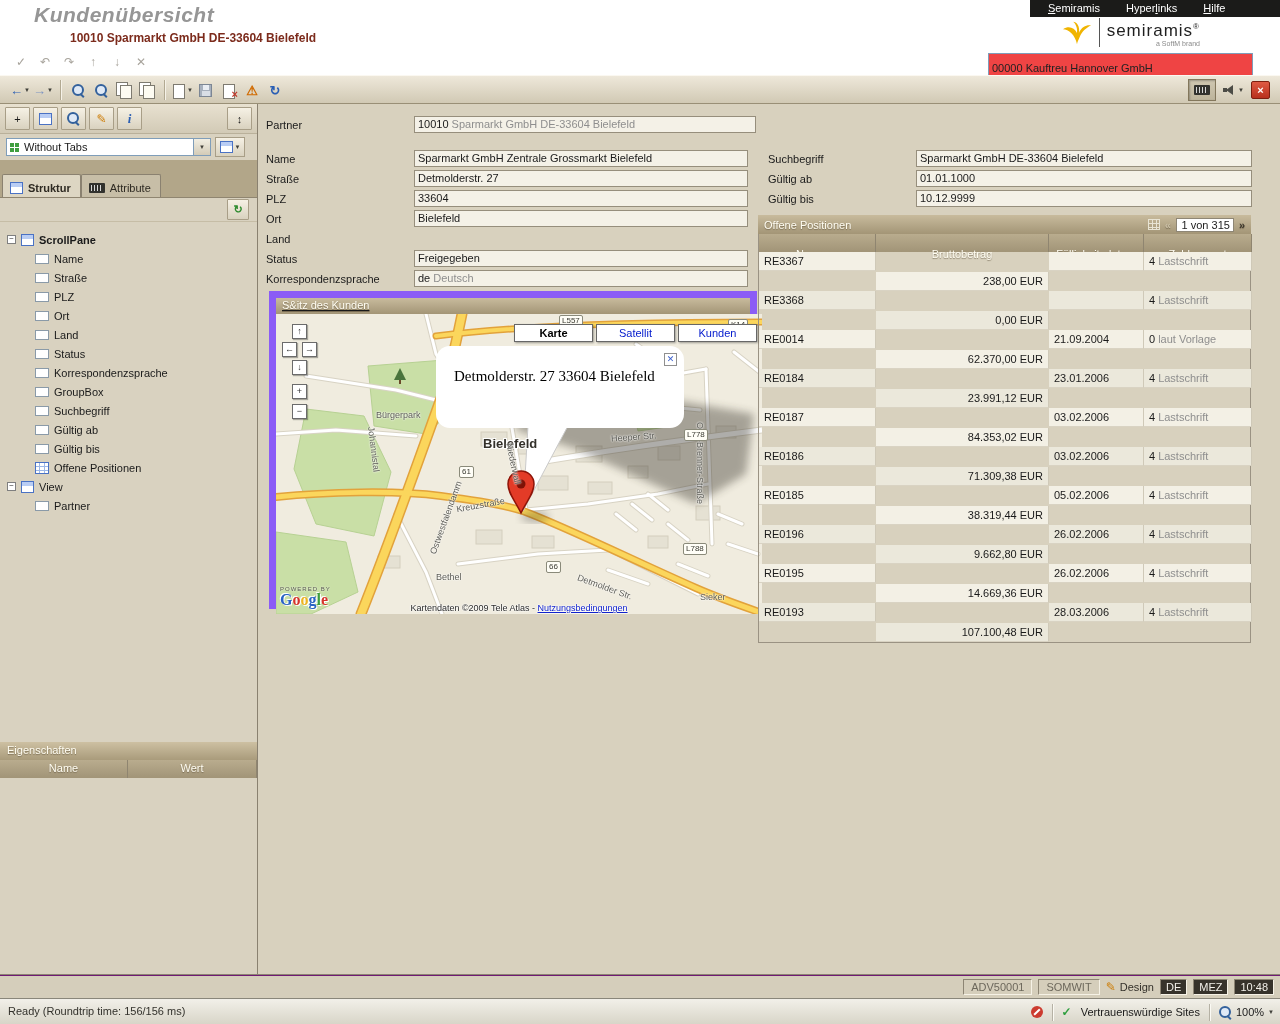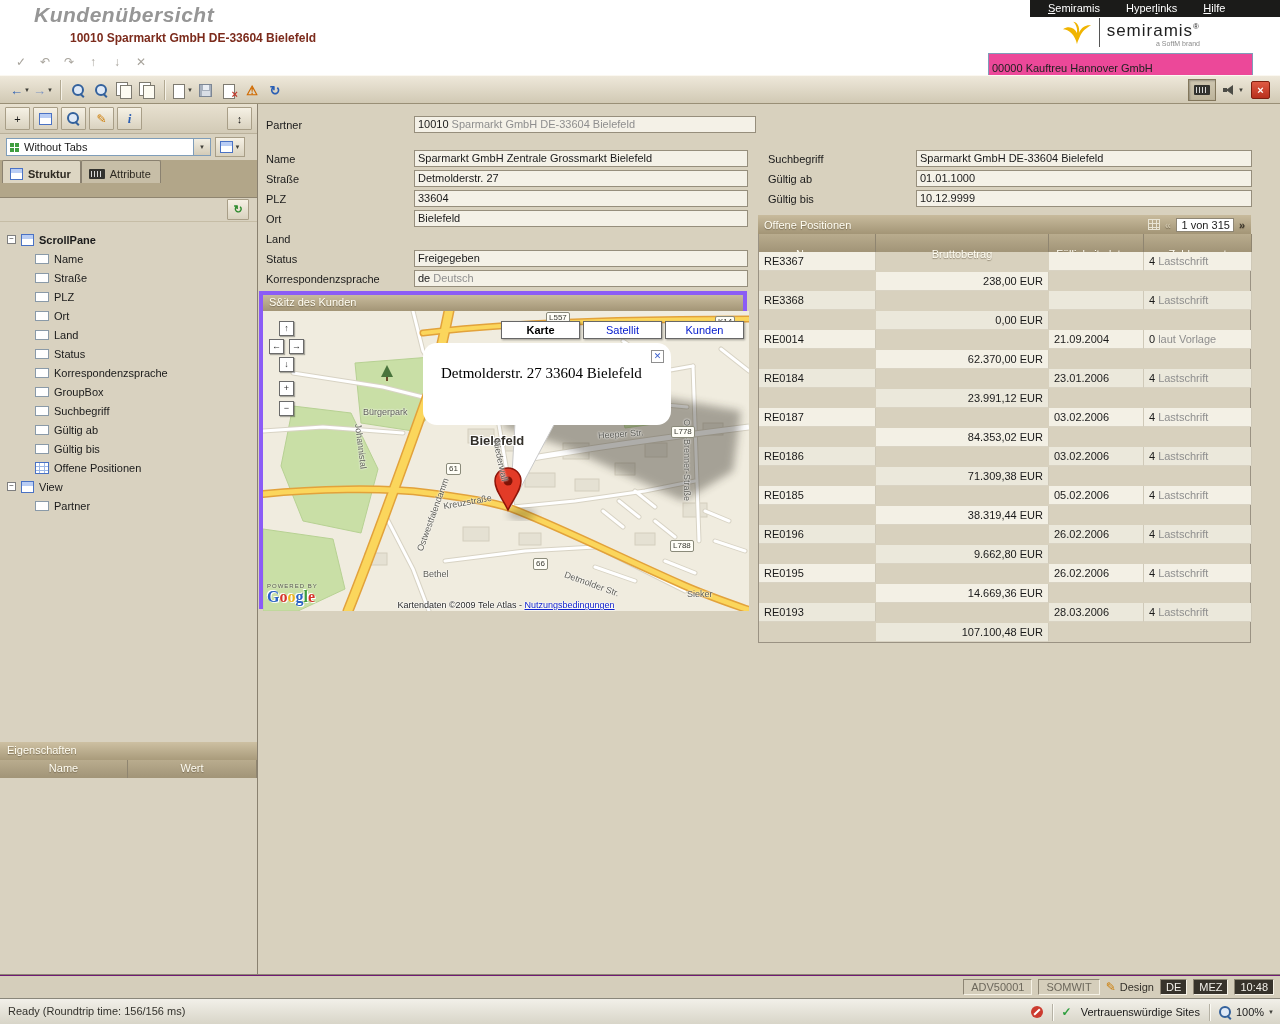--- a/index.html
+++ b/index.html
@@ -22,21 +22,21 @@
   .brand-text { border-left:1px solid #555; padding-left:7px; }
   .brand-name { font-size:17px; letter-spacing:1px; color:#1f1f1f; line-height:18px; }
   .brand-name .reg { font-size:8px; vertical-align:super; }
   .brand-tag { font-size:7px; color:#8a8a8a; text-align:right; }
 
   
   #row2 { position:absolute; left:0; top:50px; width:1280px; height:25px; background:#fff; }
   .mini-icons { position:absolute; left:14px; top:5px; display:flex; gap:10px; color:#a8a49c; font-size:12px; }
   .mini-icons span { width:14px; text-align:center; }
   .company-input { position:absolute; right:27px; top:3px; width:265px; height:30px;
-    border:1px solid #7f9db9; font:11px "Liberation Sans",sans-serif; padding:11px 3px; color:#222; background:#ec4899; }
+    border:1px solid #7f9db9; font:11px "Liberation Sans",sans-serif; padding:11px 3px; color:#222; background:#ef4444; }
 
   
   #tbar { position:absolute; left:0; top:75px; width:1280px; height:29px;
     background:linear-gradient(#eee8da,#d1c9b4); border-top:1px solid #fbf8f1; border-bottom:1px solid #998f76; }
   .tleft { position:absolute; left:10px; top:3px; display:flex; align-items:center; gap:3px; height:22px; }
   .tright { position:absolute; right:10px; top:3px; display:flex; align-items:center; gap:7px; height:22px; }
   .tbtn { min-width:20px; height:22px; display:flex; align-items:center; justify-content:center; gap:1px; }
   .caret { font-size:6px; color:#40403a; }
   .gico { font-size:13px; line-height:13px; }
   .blue { color:#2b5fb4; font-weight:bold; }
@@ -85,21 +85,21 @@
   .dd-label { flex:1; white-space:nowrap; overflow:hidden; }
   .ddbtn { width:17px; height:16px; background:linear-gradient(#f2eee2,#d3cbb7); border-left:1px solid #7f9db9;
     display:flex; align-items:center; justify-content:center; font-size:6px; color:#403f39; }
   .grid-green { width:9px; height:9px; display:inline-block; flex:0 0 9px;
     background:linear-gradient(#3f9e3f,#3f9e3f) 0 0/4px 4px no-repeat,
       linear-gradient(#3f9e3f,#3f9e3f) 5px 0/4px 4px no-repeat,
       linear-gradient(#3f9e3f,#3f9e3f) 0 5px/4px 4px no-repeat,
       linear-gradient(#3f9e3f,#3f9e3f) 5px 5px/4px 4px no-repeat; }
   .layout-btn { width:30px; height:20px; border:1px solid #a89e87; background:linear-gradient(#f6f1e5,#d9d2bf);
     display:flex; align-items:center; justify-content:center; gap:2px; }
-  .tabs-row { height:38px; background:#b2a689; display:flex; align-items:flex-start; padding-left:2px; border-bottom:1px solid #8f8570; }
+  .tabs-row { height:38px; background:#b2a689; display:flex; align-items:flex-end; padding-left:2px; border-bottom:1px solid #8f8570; }
   .tab { height:23px; padding:3px 9px 0 7px; display:flex; gap:5px; align-items:center;
     border:1px solid #8a8170; border-bottom:none; background:#c7beA7; background:#c7bea7; color:#2e2a22;
     border-radius:2px 2px 0 0; }
   .tab.active { background:#ddd6c3; font-weight:bold; }
   .tree-tb { height:24px; background:#d9d2c0; border-bottom:1px solid #c6bda6; position:relative; }
   .tree-tb .sbtn { position:absolute; right:8px; top:1px; width:22px; height:21px; }
   .green { color:#2e8b2e; font-weight:bold; }
   .tree { padding-top:8px; }
   .trow { height:19px; display:flex; align-items:center; gap:5px; padding-left:7px; white-space:nowrap; }
   .trow.child { padding-left:35px; }
@@ -126,21 +126,21 @@
   .fbox { height:17px; background:#f4f1e7; border:1px solid #968e7c; padding:1px 3px;
     white-space:nowrap; overflow:hidden; }
   .fbox .dim { color:#8e8e8e; margin-left:3px; }
   #partner-row { position:absolute; left:8px; top:12px; width:495px; }
   #fields-left { position:absolute; left:8px; top:46px; width:482px; }
   #fields-left .fbox { flex:1; }
   #fields-right { position:absolute; left:510px; top:46px; width:484px; }
   #fields-right .fbox { flex:1; }
 
   
-  #map-panel { position:absolute; left:1px; top:187px; width:488px; height:318px; border:4px solid #8b5cf6; background:#d8d1be; }
+  #map-panel { position:absolute; left:11px; top:187px; width:488px; height:318px; border:7px solid #8b5cf6; background:#d8d1be;text-decoration:underline; }
   .map-title { height:16px; background:linear-gradient(#c8bb9d,#a39576); color:#fffdf2; padding:1px 6px;
     text-shadow:0 1px 1px rgba(90,78,56,.6); }
   .map-canvas { position:relative; width:486px; height:300px; overflow:hidden; background:#f0ecdf; }
   .mapsvg { position:absolute; left:0; top:0; }
   .pan { position:absolute; width:15px; height:15px; background:#fff; border:1px solid #6b6b6b; color:#333;
     font-size:9px; line-height:13px; text-align:center; box-shadow:1px 1px 1px rgba(0,0,0,.3); z-index:6; }
   .mapbtn { position:absolute; top:10px; height:18px; width:79px; background:#fff; border:1px solid #676767;
     color:#0018cc; text-align:center; padding-top:2px; box-shadow:1px 1px 2px rgba(0,0,0,.35); z-index:6; }
   .mapbtn.active { color:#000; font-weight:bold; }
   .bubble { position:absolute; left:160px; top:32px; width:248px; height:82px; background:#fff;

